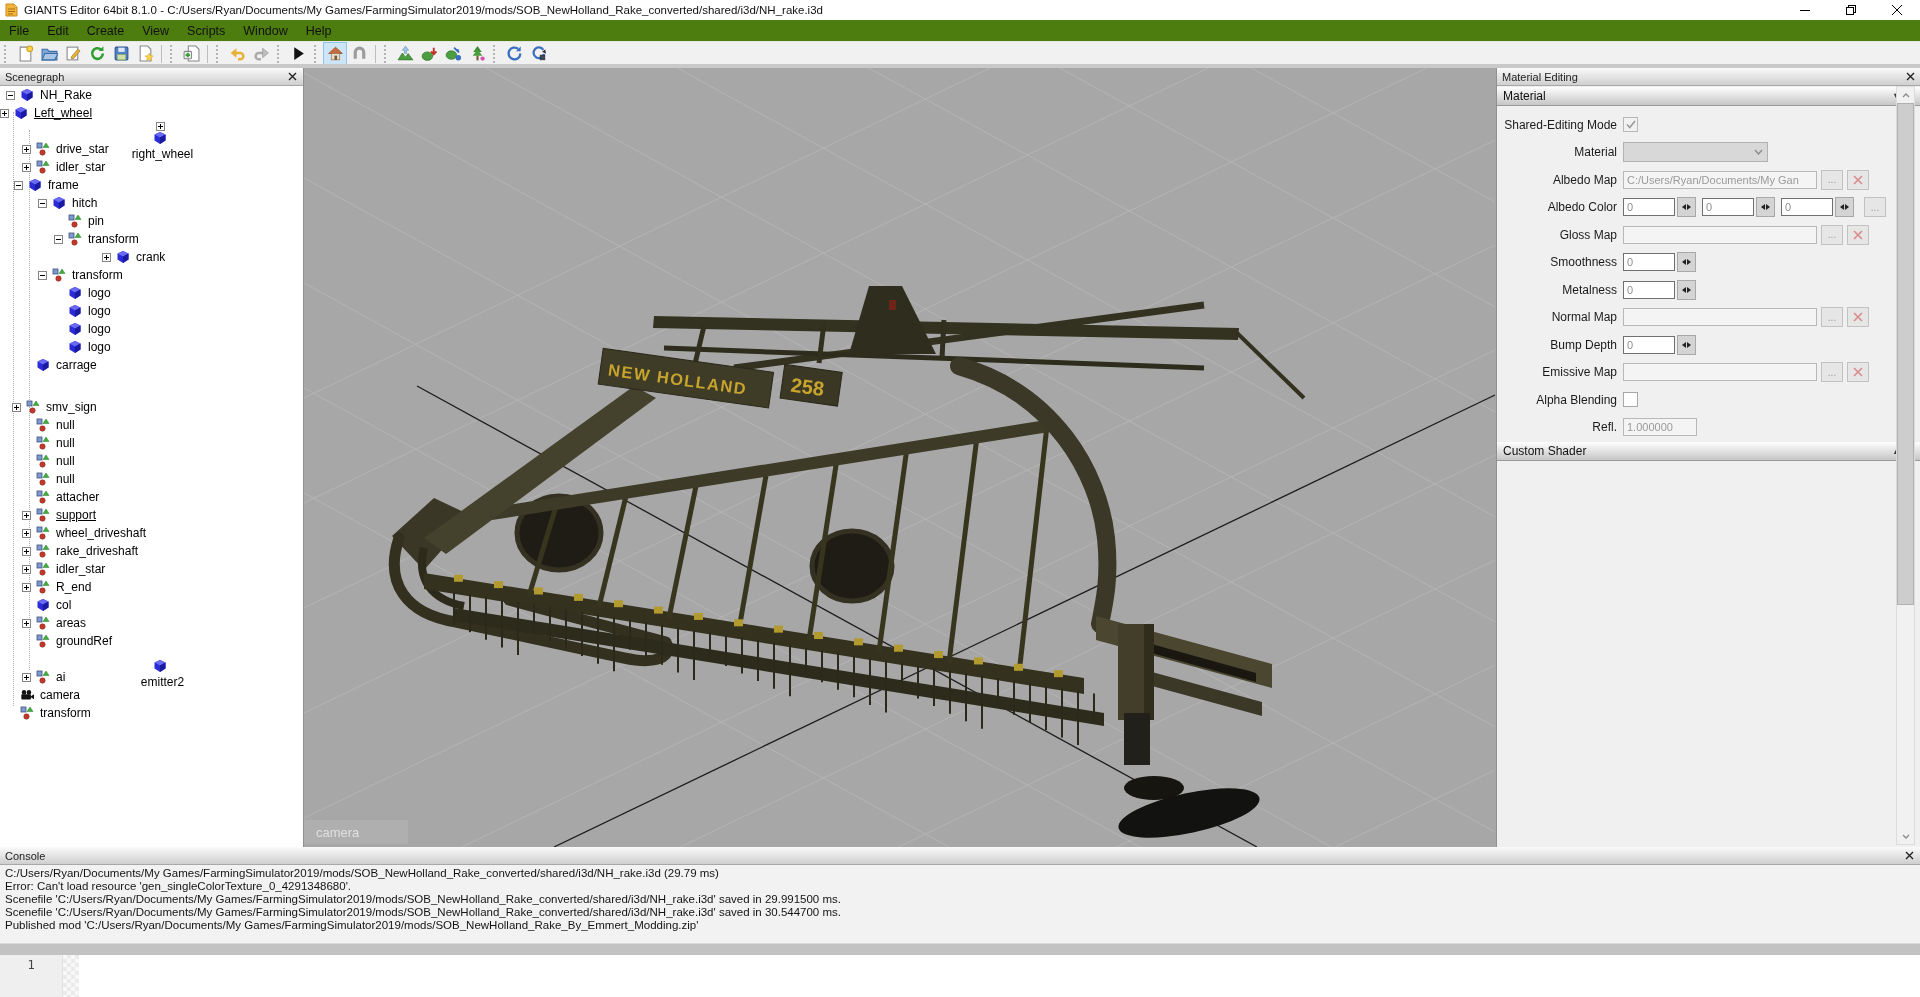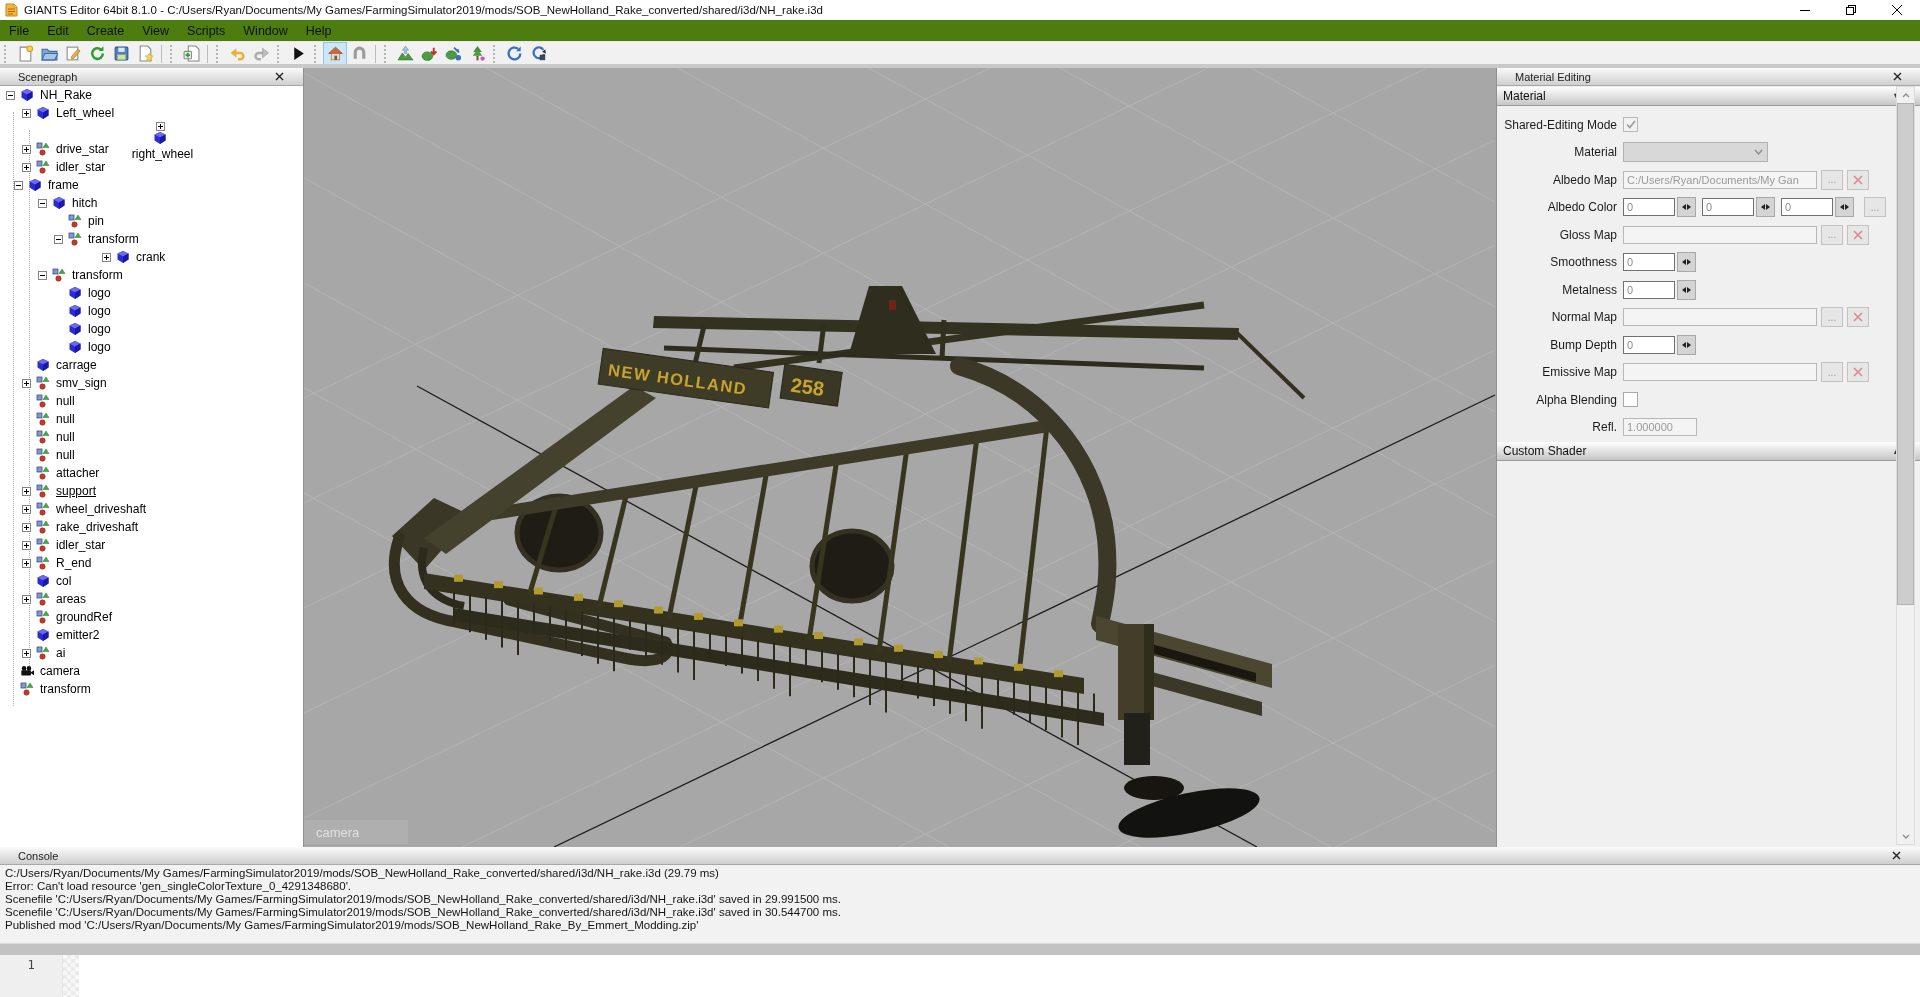--- a/index.html
+++ b/index.html
@@ -29,21 +29,21 @@
   .tb-btn svg{width:17px;height:17px;}
   .tb-btn.active{background:#cde6f7;outline:1px solid #92c4ea;}
   .tb-sep{width:1px;height:18px;background:#bdbdbd;margin:0 4px;}
   .toolbar-strip{position:absolute;top:64px;left:0;right:0;height:4px;background:#c9c9c9;}
 
   
   .main{position:absolute;top:68px;left:0;right:0;height:779px;}
 
   .panel-header{height:17px;background:linear-gradient(#fafafa,#cfcfcf);
                 border-bottom:1px solid #a8a8a8;display:flex;align-items:center;
-                font-size:11px;color:#222;padding:0 18px;}
+                font-size:11px;color:#222;padding:0 5px;}
   .panel-header .close-x{margin-left:auto;display:inline-flex;padding:1px;}
 
   
   .scenegraph{position:absolute;left:0;top:0;width:303px;height:779px;background:#ffffff;
               border-right:1px solid #909090;}
   .tree{position:relative;font-size:12px;color:#000;overflow:hidden;height:761px;}
   .tree-guide{position:absolute;border-left:1px dotted #b0b0b0;width:0;}
   .tree-row{height:18px;display:flex;align-items:center;white-space:nowrap;position:relative;}
   .expander{width:9px;height:9px;display:inline-flex;margin-right:5px;flex:none;}
   .expander.empty{visibility:hidden;}
@@ -304,21 +304,21 @@
             </span>
             <span class="node-icon">
               <svg viewBox="0 0 14 14">
                 <path d="M7 1l5.5 2.6v6L7 13 1.5 9.6v-6z" fill="#2a2ad6"></path>
                 <path d="M7 1l5.5 2.6L7 6.4 1.5 3.6z" fill="#6a6af0"></path>
                 <path d="M7 6.4l5.5-2.8v6L7 13z" fill="#1a1aa0"></path>
               </svg>
             </span>
             <span class="node-label">NH_Rake</span>
           </div>
-          <div class="tree-row" style="padding-left: 22px;">
+          <div class="tree-row" style=" text-decoration: underline;">
             <span class="expander">
               <svg viewBox="0 0 9 9">
                 <rect x=".5" y=".5" width="8" height="8" fill="#fff" stroke="#848484"></rect>
                 <path d="M2 4.5h5M4.5 2v5" stroke="#000"></path>
               </svg>
             </span>
             <span class="node-icon">
               <svg viewBox="0 0 14 14">
                 <path d="M7 1l5.5 2.6v6L7 13 1.5 9.6v-6z" fill="#2a2ad6"></path>
                 <path d="M7 1l5.5 2.6L7 6.4 1.5 3.6z" fill="#6a6af0"></path>
@@ -514,21 +514,21 @@
             <span class="expander empty"></span>
             <span class="node-icon">
               <svg viewBox="0 0 14 14">
                 <path d="M7 1l5.5 2.6v6L7 13 1.5 9.6v-6z" fill="#2a2ad6"></path>
                 <path d="M7 1l5.5 2.6L7 6.4 1.5 3.6z" fill="#6a6af0"></path>
                 <path d="M7 6.4l5.5-2.8v6L7 13z" fill="#1a1aa0"></path>
               </svg>
             </span>
             <span class="node-label">carrage</span>
           </div>
-          <div class="tree-row" style="padding-left: 22px;">
+          <div class="tree-row" style="padding-left: 12px; margin-top: 24px;">
             <span class="expander">
               <svg viewBox="0 0 9 9">
                 <rect x=".5" y=".5" width="8" height="8" fill="#fff" stroke="#848484"></rect>
                 <path d="M2 4.5h5M4.5 2v5" stroke="#000"></path>
               </svg>
             </span>
             <span class="node-icon">
               <svg viewBox="0 0 14 14">
                 <rect x="1" y="1" width="5" height="5" fill="#7a9ad0" stroke="#44507a" stroke-width=".8"></rect>
                 <path d="M10 1l3 4.5H7z" fill="#3fae3f" stroke="#2a7a2a" stroke-width=".5"></path>
@@ -703,21 +703,21 @@
             <span class="expander empty"></span>
             <span class="node-icon">
               <svg viewBox="0 0 14 14">
                 <rect x="1" y="1" width="5" height="5" fill="#7a9ad0" stroke="#44507a" stroke-width=".8"></rect>
                 <path d="M10 1l3 4.5H7z" fill="#3fae3f" stroke="#2a7a2a" stroke-width=".5"></path>
                 <circle cx="6.5" cy="10.5" r="2.7" fill="#c43a2a" stroke="#7a1f15" stroke-width=".5"></circle>
               </svg>
             </span>
             <span class="node-label">groundRef</span>
           </div>
-          <div class="tree-row" style="padding-left: 22px;">
+          <div class="tree-row" style="padding-left: 22px; flex-direction: column;">
             <span class="expander empty"></span>
             <span class="node-icon">
               <svg viewBox="0 0 14 14">
                 <path d="M7 1l5.5 2.6v6L7 13 1.5 9.6v-6z" fill="#2a2ad6"></path>
                 <path d="M7 1l5.5 2.6L7 6.4 1.5 3.6z" fill="#6a6af0"></path>
                 <path d="M7 6.4l5.5-2.8v6L7 13z" fill="#1a1aa0"></path>
               </svg>
             </span>
             <span class="node-label">emitter2</span>
           </div>

